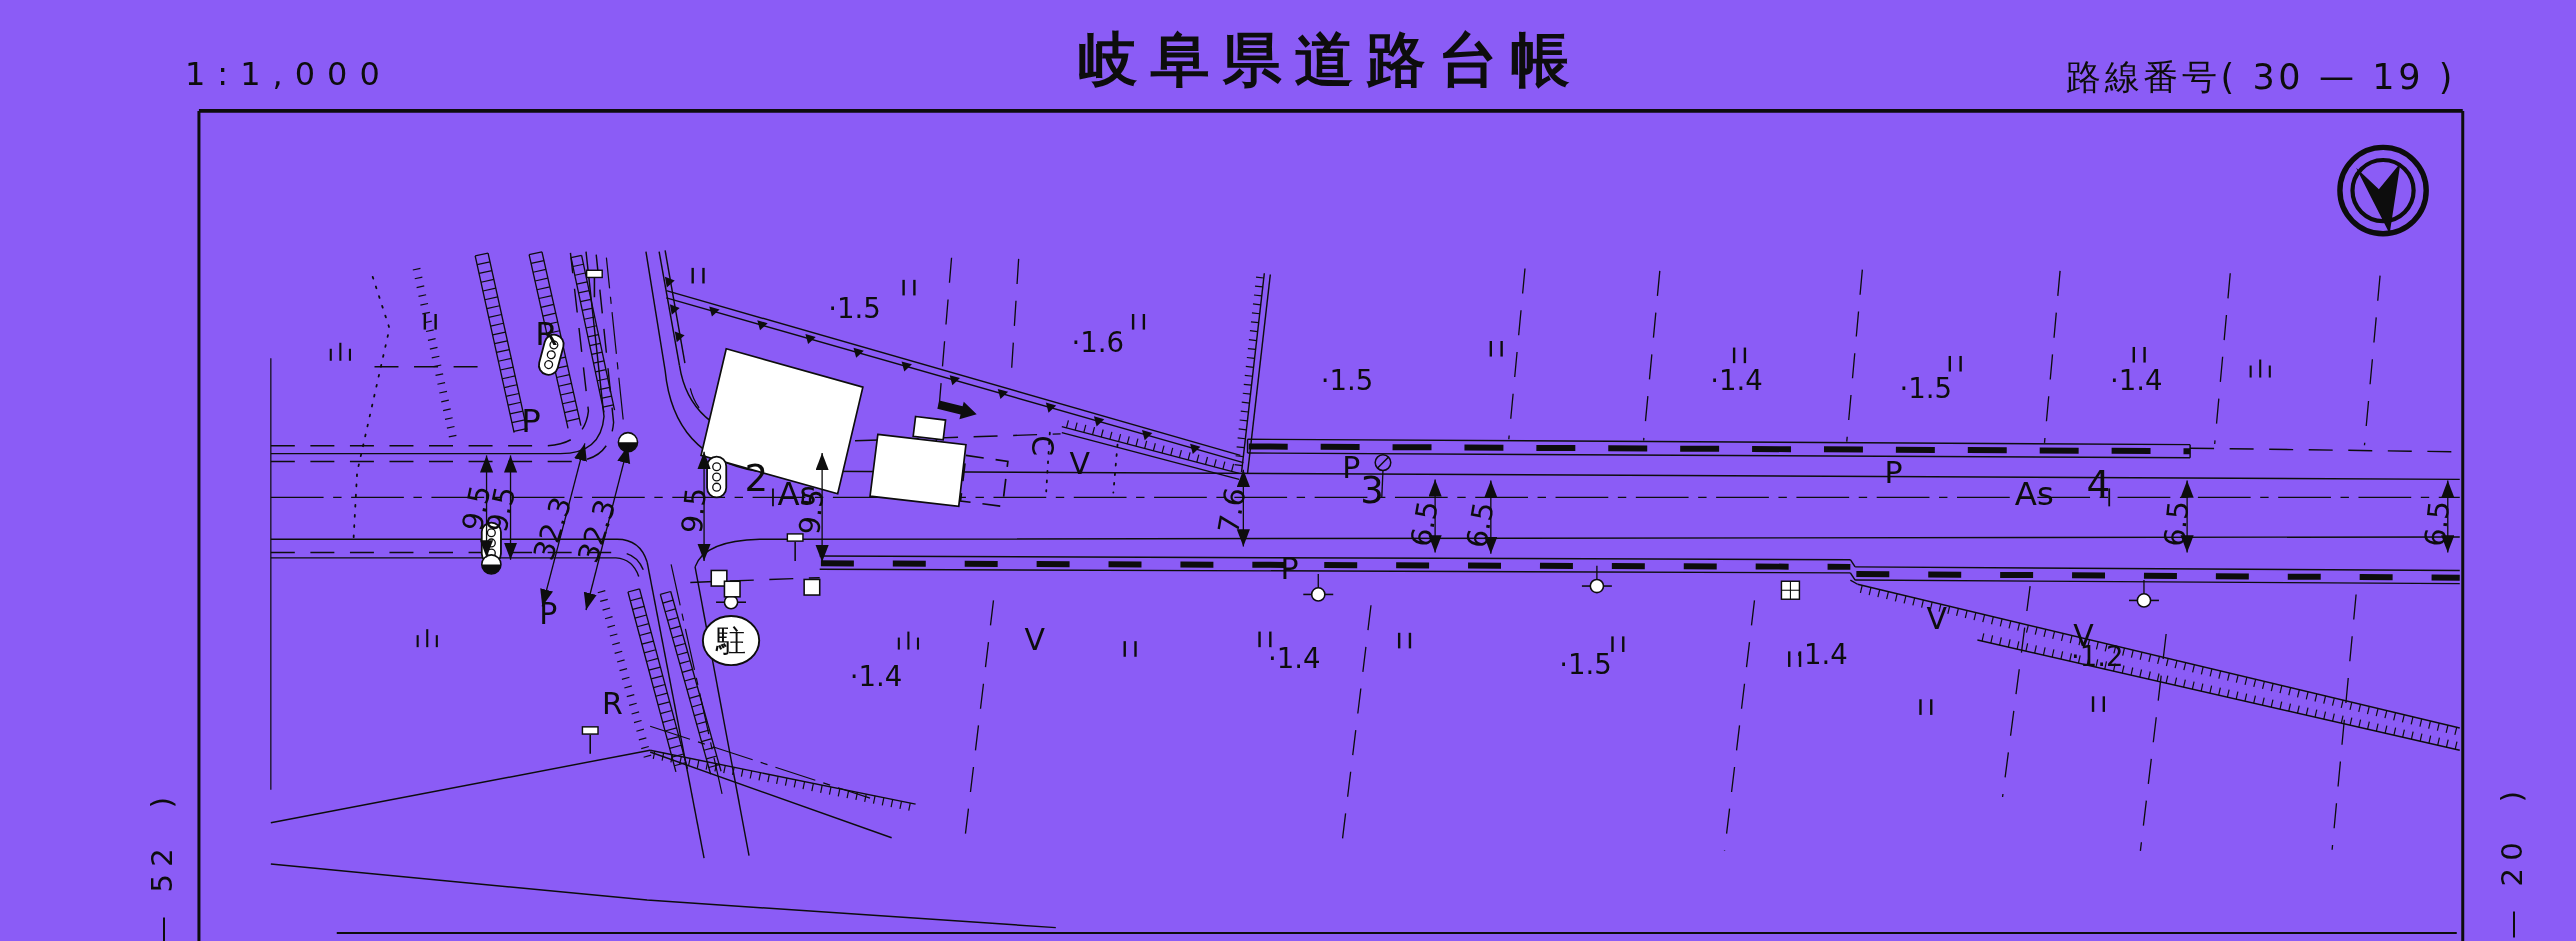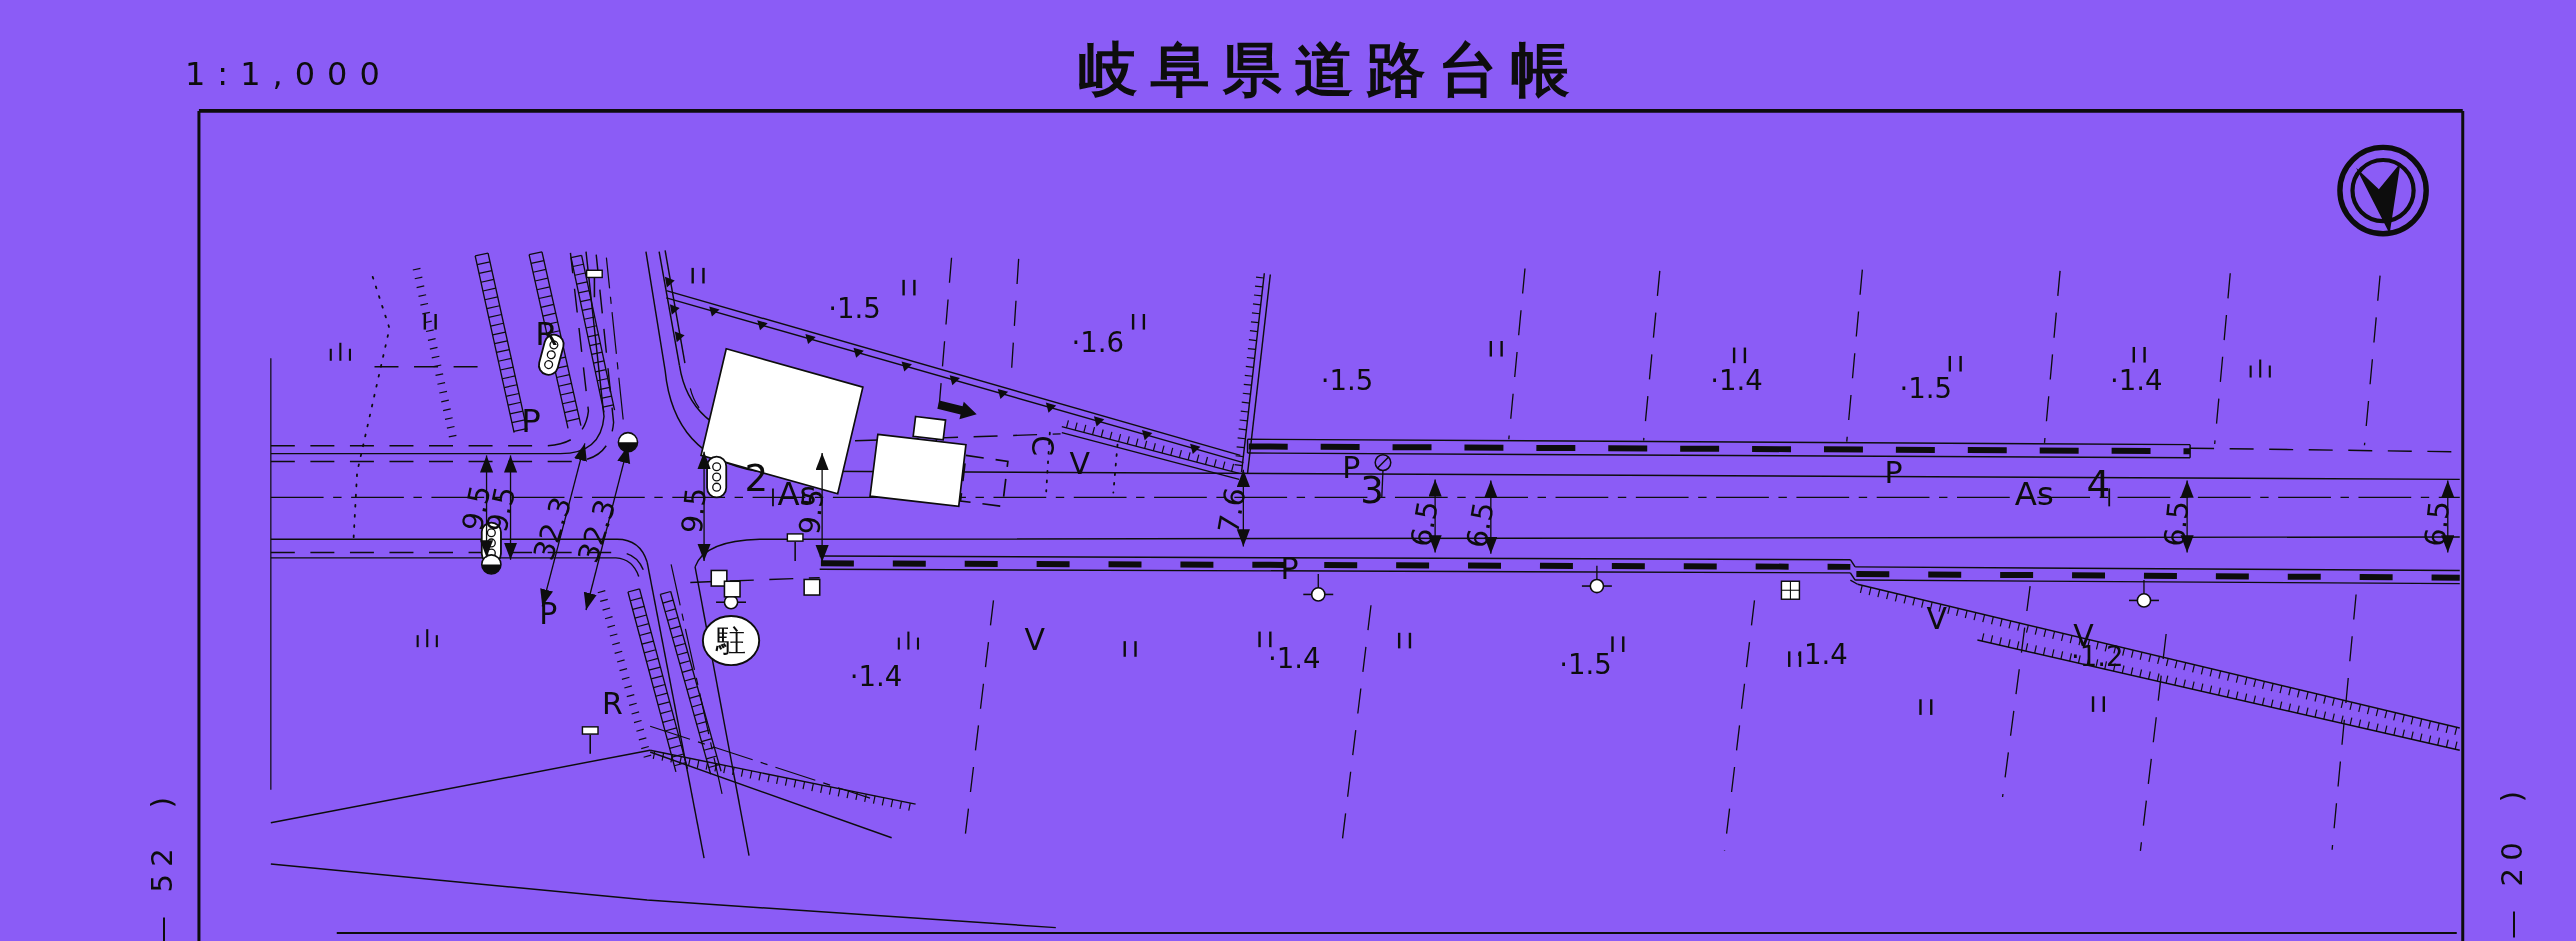--- a/index.html
+++ b/index.html
@@ -1,35 +1,36 @@
 <!DOCTYPE html>
 <html style="font-size:9.6px"><head>
 <meta charset="utf-8">
 <style>
   html,body{margin:0;padding:0;background:#ffffff;}
   .page{position:relative;width:2576px;height:942px;background:#8b5cf6;overflow:hidden;
         font-family:"DejaVu Sans",sans-serif;color:#0d0d0d;}
   .hdr-scale{position:absolute;left:185px;top:55px;font-size:32px;letter-spacing:12px;white-space:pre;}
-  .hdr-title{position:absolute;left:1007px;top:31px;width:647px;text-align:center;
+  .hdr-title{position:absolute;left:1007px;top:21px;width:647px;text-align:center;
              font-size:59px;font-weight:bold;letter-spacing:13px;white-space:pre;}
   .hdr-route{position:absolute;left:1971px;top:54px;width:485px;text-align:right;
              font-size:35px;letter-spacing:3.6px;white-space:pre;}
   .ref{position:absolute;font-size:29px;letter-spacing:7.2px;white-space:pre;transform:rotate(-90deg);}
   .ref-left{left:90px;top:856px;width:144px;text-align:center;}
   .ref-right{left:2440px;top:850px;width:144px;text-align:center;}
   svg.map{position:absolute;left:0;top:0;}
   svg text{font-family:"DejaVu Sans",sans-serif;}
 </style>
 </head>
 <body>
 
 <div class="page">
 
   <div class="hdr-scale">1:1,000</div>
   <div class="hdr-title">岐阜県道路台帳</div>
+  <div class="hdr-route">路線番号( 30 — 19 )</div>
   <div class="ref ref-left">— 52  )</div>
   <div class="ref ref-right">— 20  )</div>
 
   <svg class="map" width="2576" height="942" viewBox="0 0 4299 1572">
     <defs>
       <marker id="dimarr" markerWidth="15" markerHeight="12" refX="13" refY="5" orient="auto-start-reverse">
         <path d="M0,0 L13,5 L0,10 z" fill="#0d0d0d"></path>
       </marker>
     </defs>
 

